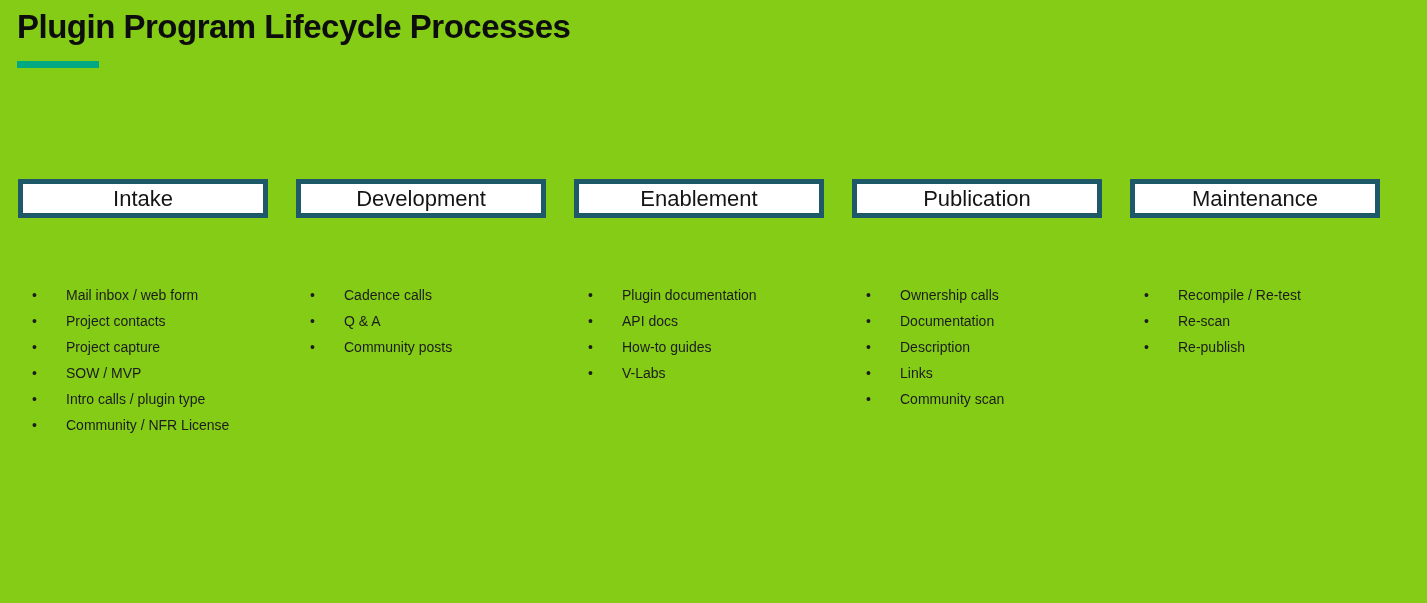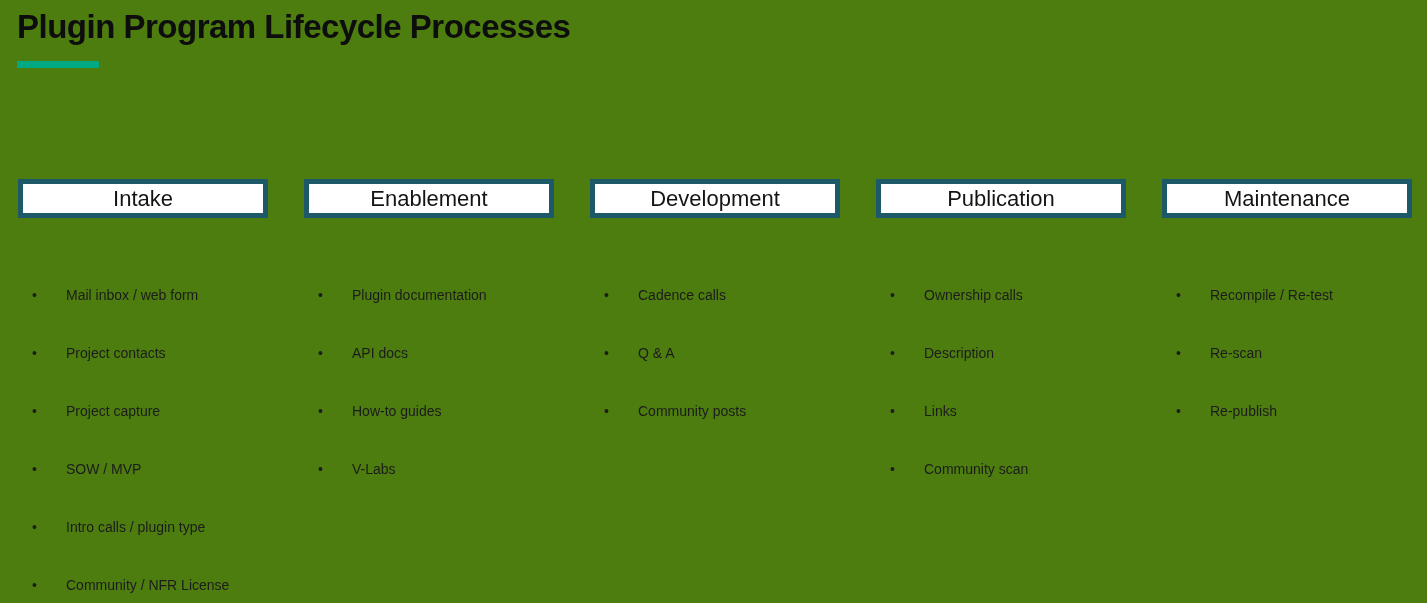--- a/index.html
+++ b/index.html
@@ -4,21 +4,21 @@
 <style>
   html, body {
     margin: 0;
     padding: 0;
     background: #ffffff;
   }
   .slide {
     position: relative;
     width: 1427px;
     height: 603px;
-    background: #4d7c0f;
+    background: #84cc16;
     overflow: hidden;
     font-family: "Liberation Sans", sans-serif;
   }
   .title {
     position: absolute;
     left: 17px;
     top: 8px;
     margin: 0;
     font-size: 33px;
     font-weight: bold;
@@ -32,21 +32,21 @@
     top: 61px;
     width: 82px;
     height: 7px;
     background: var(--accent, #01a982);
   }
   .columns {
     position: absolute;
     left: 18px;
     top: 179px;
     display: flex;
-    gap: 36px;
+    gap: 28px;
   }
   .column {
     width: 250px;
     flex: 0 0 250px;
   }
   .stage-box {
     box-sizing: border-box;
     height: 39px;
     border: 5px solid var(--box-border, #1d5968);
     background: #ffffff;
@@ -64,21 +64,20 @@
     padding: 0;
     list-style: none;
   }
   .stage-list li {
     position: relative;
     padding-left: 48px;
     font-size: 14px;
     line-height: 26px;
     color: #1c1c1c;
     white-space: nowrap;
-    margin-top: 32px;
   }
   .stage-list li::before {
     content: "\2022";
     position: absolute;
     left: 14px;
     top: 0;
     font-size: 14px;
     line-height: 26px;
     color: #1c1c1c;
   }
@@ -100,47 +99,48 @@
           <li>Project contacts</li>
           <li>Project capture</li>
           <li>SOW / MVP</li>
           <li>Intro calls / plugin type</li>
           <li>Community / NFR License</li>
         </ul>
     </div>
 
     <div class="column">
       <div class="stage-box">
+        <span class="stage-label">Development</span>
+      </div>
+      <ul class="stage-list">
+          <li>Cadence calls</li>
+          <li>Q &amp; A</li>
+          <li>Community posts</li>
+        </ul>
+    </div>
+
+    <div class="column">
+      <div class="stage-box">
         <span class="stage-label">Enablement</span>
       </div>
       <ul class="stage-list">
           <li>Plugin documentation</li>
           <li>API docs</li>
           <li>How-to guides</li>
           <li>V-Labs</li>
         </ul>
     </div>
 
     <div class="column">
       <div class="stage-box">
-        <span class="stage-label">Development</span>
-      </div>
-      <ul class="stage-list">
-          <li>Cadence calls</li>
-          <li>Q &amp; A</li>
-          <li>Community posts</li>
-        </ul>
-    </div>
-
-    <div class="column">
-      <div class="stage-box">
         <span class="stage-label">Publication</span>
       </div>
       <ul class="stage-list">
           <li>Ownership calls</li>
+          <li>Documentation</li>
           <li>Description</li>
           <li>Links</li>
           <li>Community scan</li>
         </ul>
     </div>
 
     <div class="column">
       <div class="stage-box">
         <span class="stage-label">Maintenance</span>
       </div>

